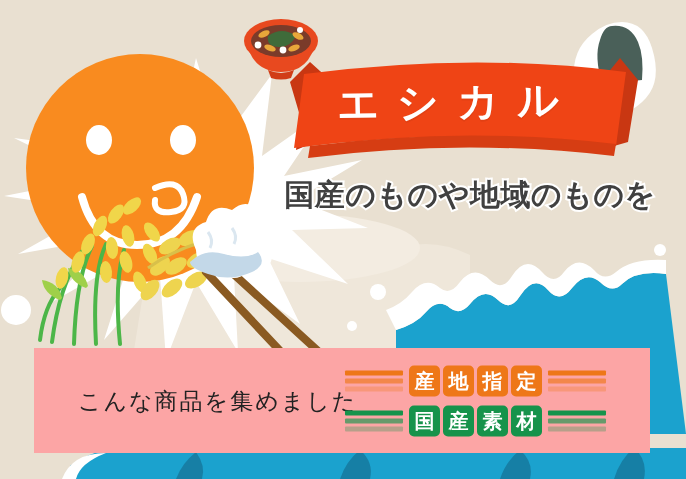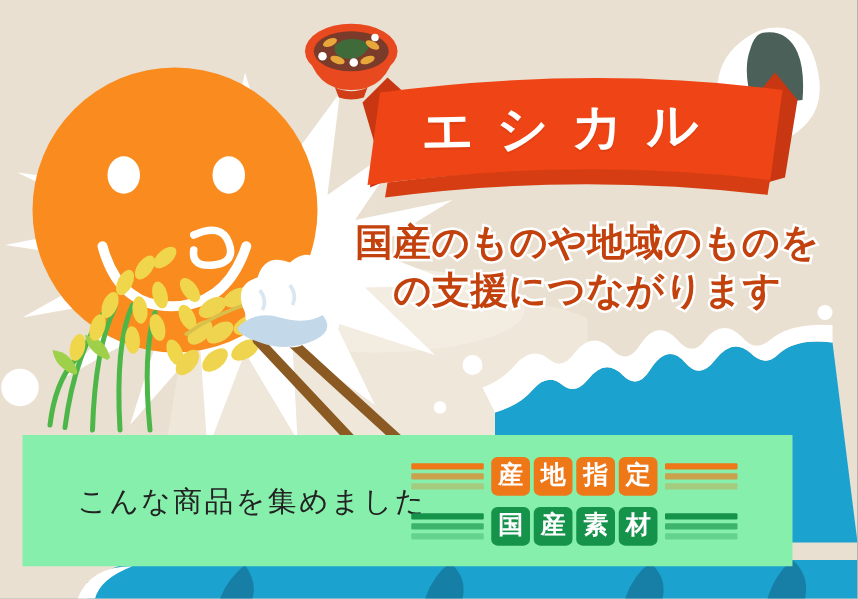--- a/index.html
+++ b/index.html
@@ -31,36 +31,36 @@
 
   
   #headline{
     position:absolute;
     left:258px;top:176px;width:424px;
     z-index:24;
     text-align:center;
   }
   #headline .hl{
     display:block;
-    color:#c2410c;
+    color:#404040;
     font-size:30px;
     font-weight:bold;
     line-height:1.26;
     letter-spacing:0.5px;
     -webkit-text-stroke:4px #ffffff;
     paint-order:stroke fill;
     white-space:nowrap;
   }
   #headline .hl.l3{font-size:30px;}
 
   
   #bottom-panel{
     position:absolute;
-    left:18px;top:348px;width:616px;height:105px;
-    background:#86efac;
+    left:34px;top:348px;width:616px;height:105px;
+    background:#fca5a5;
     z-index:30;
     display:flex;
     align-items:center;
   }
   #collected-text{
     position:absolute;
     left:44px;top:50%;
     transform:translateY(-50%);
     font-size:23px;
     color:#222;
@@ -268,21 +268,20 @@
 
   <div id="ribbon-label">
     <span>エ</span>
     <span>シ</span>
     <span>カ</span>
     <span>ル</span>
   </div>
 
   <div id="headline">
     <span class="hl l1">国産のものや地域のものを</span>
-    <span class="hl l3">の支援につながります</span>
   </div>
 
   <div id="bottom-panel">
     <div id="collected-text">こんな商品を集めました</div>
 
     <div id="badge-stack">
 
       <div class="badge-row badge-orange">
         <div class="dashes">
           <i class="d1"></i>

